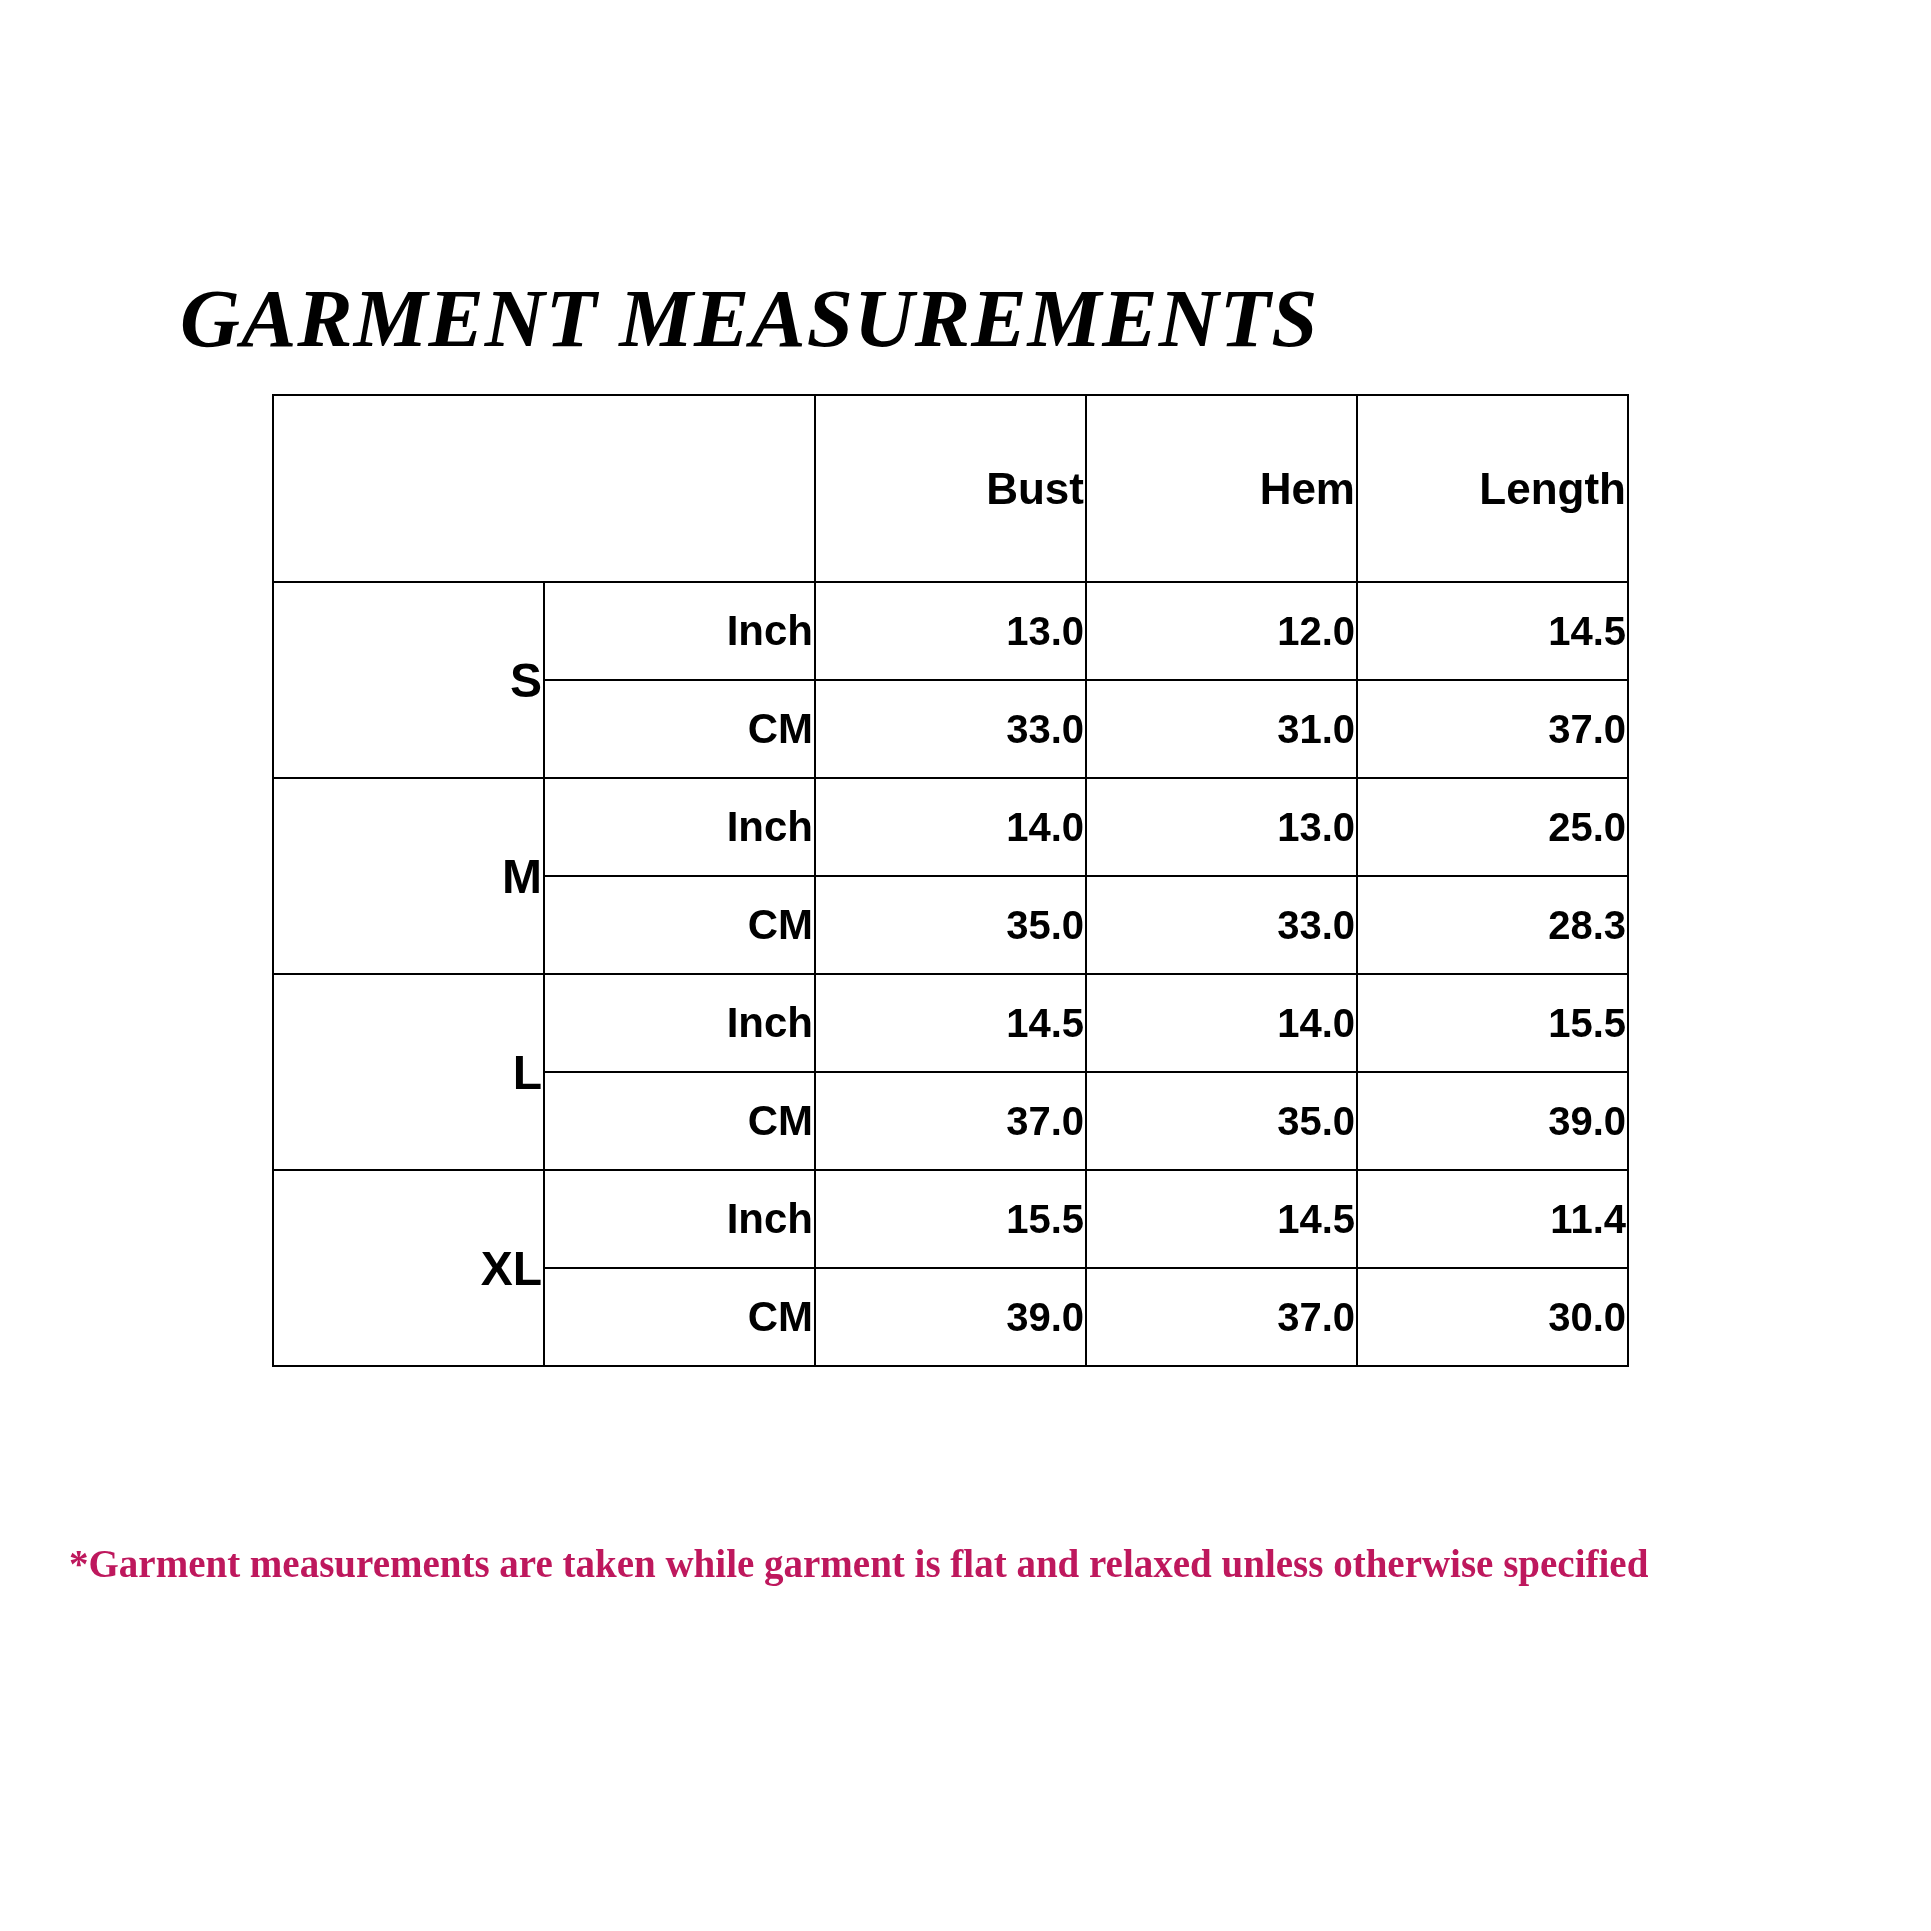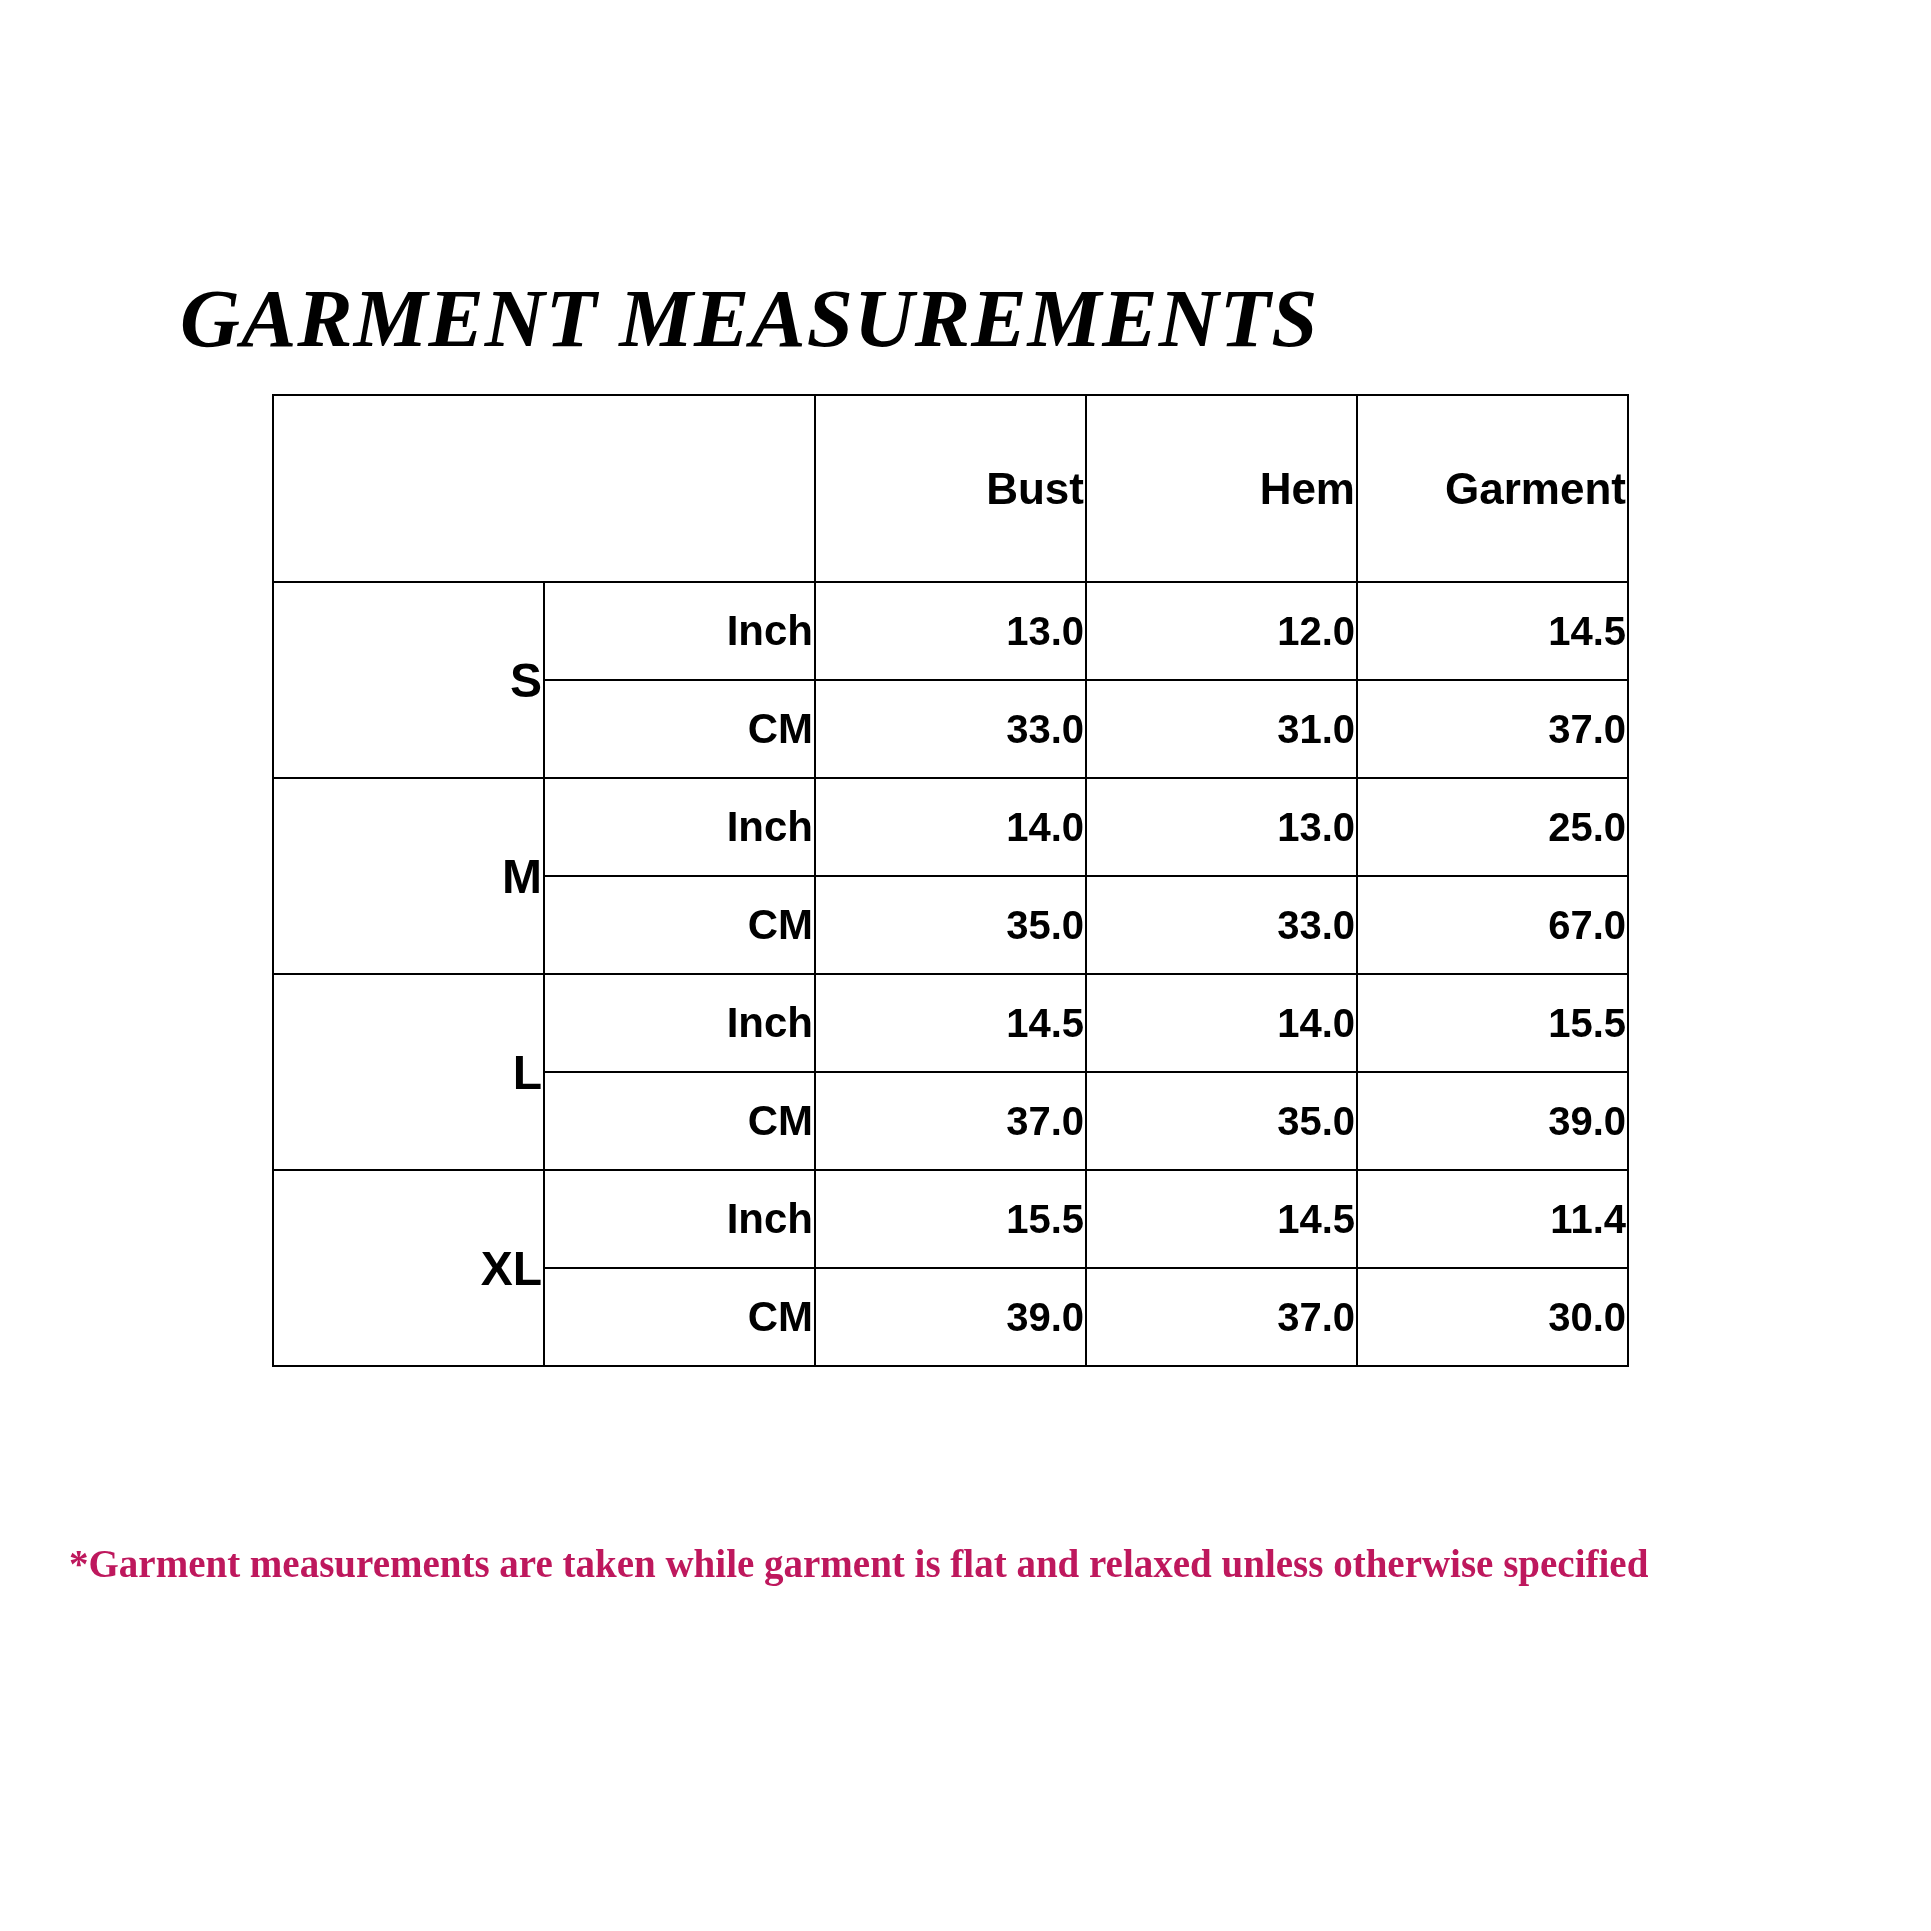--- a/index.html
+++ b/index.html
@@ -152,21 +152,21 @@
               <span class="unit-label">Unit:</span>
               <span class="unit-frac">
                 <span class="top">Inch</span>
                 <span class="bar"></span>
                 <span class="bot">CM</span>
               </span>
             </div>
           </td>
           <td class="hdr">Bust</td>
           <td class="hdr">Hem</td>
-          <td class="hdr">Garment</td>
+          <td class="hdr">Length</td>
         </tr>
 
         <tr>
           <td class="sizecell" rowspan="2">S</td>
           <td class="unitrow">Inch</td>
           <td class="val">13.0</td>
           <td class="val">12.0</td>
           <td class="val">14.5</td>
         </tr>
         <tr>
@@ -180,21 +180,21 @@
           <td class="sizecell" rowspan="2">M</td>
           <td class="unitrow">Inch</td>
           <td class="val">14.0</td>
           <td class="val">13.0</td>
           <td class="val">25.0</td>
         </tr>
         <tr>
           <td class="unitrow">CM</td>
           <td class="val">35.0</td>
           <td class="val">33.0</td>
-          <td class="val">67.0</td>
+          <td class="val">28.3</td>
         </tr>
 
         <tr>
           <td class="sizecell" rowspan="2">L</td>
           <td class="unitrow">Inch</td>
           <td class="val">14.5</td>
           <td class="val">14.0</td>
           <td class="val">15.5</td>
         </tr>
         <tr>

